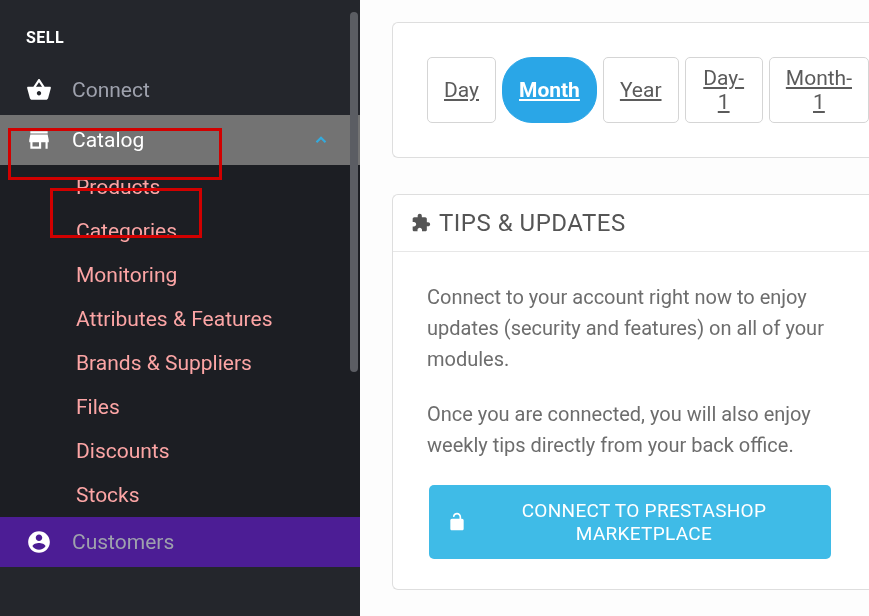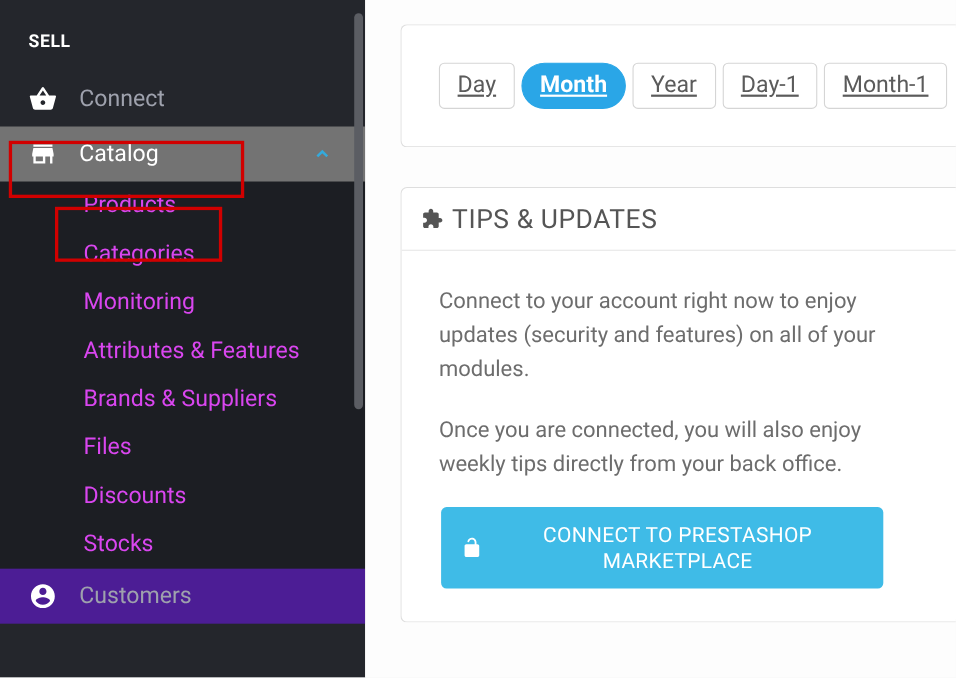--- a/index.html
+++ b/index.html
@@ -5,21 +5,21 @@
   * { box-sizing: border-box; margin: 0; padding: 0; }
   body {
     font-family: -apple-system, BlinkMacSystemFont, "Segoe UI", Roboto, Arial, sans-serif;
     width: 869px;
     height: 616px;
     overflow: hidden;
     display: flex;
     background: #f5f5f5;
   }
   .sidebar {
-    width: 332px;
+    width: 360px;
     background: #24262c;
     color: #c7c9d1;
     height: 100%;
     position: relative;
   }
   .sidebar-section-title {
     font-size: 16px;
     font-weight: 700;
     color: #fff;
     padding: 28px 0 18px 26px;
@@ -51,21 +51,21 @@
     margin-left: auto;
     margin-right: 12px;
     color: #34aadc;
   }
   .submenu {
     background: #1c1e23;
   }
   .submenu .sub-item {
     padding: 10px 18px 10px 76px;
     font-size: 21px;
-    color: #d946ef;
+    color: #fca5a5;
     cursor: pointer;
   }
   .highlight-box-catalog {
     position: absolute;
     border: 3px solid #d10000;
     pointer-events: none;
   }
   .hl-catalog { left: 8px; top: 128px; width: 214px; height: 52px; }
   .hl-products { left: 50px; top: 188px; width: 152px; height: 50px; }
   .scroll-thumb {

